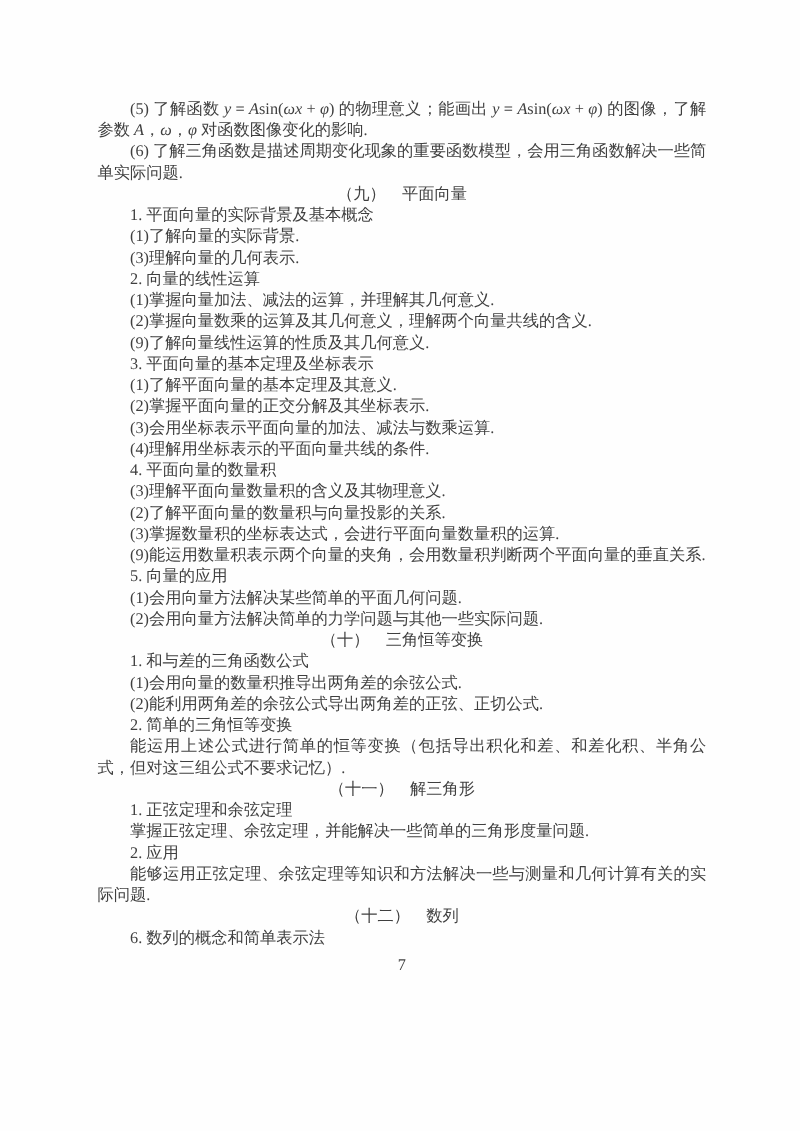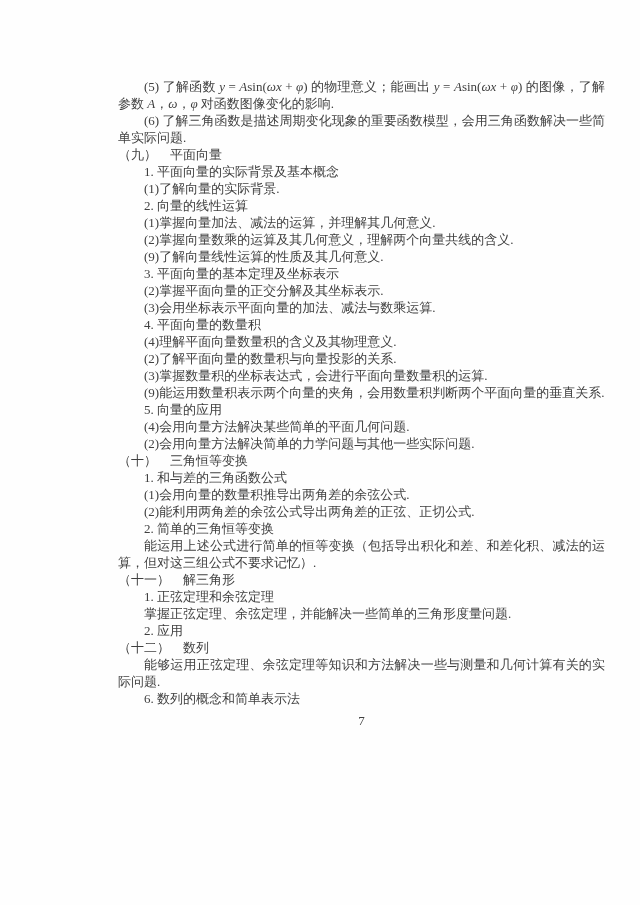--- a/index.html
+++ b/index.html
@@ -17,28 +17,28 @@
     color: #3f3f3f;
   }
   .content {
     position: absolute;
     left: 78px;
     top: 78px;
     width: 487px;
     font-size: 13px;
     line-height: 17px;
     text-align: justify;
-    margin-left: 40px;
   }
   .para {
     text-indent: 2em;
     margin: 0;
   }
   .heading {
     text-indent: 0;
+    text-align: center;
     margin: 0;
   }
   .math {
     font-style: italic;
   }
   .page-number {
     text-indent: 0;
     text-align: center;
     margin-top: 5px;
   }
@@ -47,43 +47,46 @@
 <body>
 
 <div class="page">
   <div class="content">
 
     <div class="para body"><span>(5) 了解函数 </span><span class="math">y</span><span> = </span><span class="math">A</span><span>sin(</span><span class="math">ωx</span><span> + </span><span class="math">φ</span><span>) 的物理意义；能画出 </span><span class="math">y</span><span> = </span><span class="math">A</span><span>sin(</span><span class="math">ωx</span><span> + </span><span class="math">φ</span><span>) 的图像，了解参数 </span><span class="math">A</span><span>，</span><span class="math">ω</span><span>，</span><span class="math">φ</span><span> 对函数图像变化的影响.</span></div>
       <div class="para body">(6) 了解三角函数是描述周期变化现象的重要函数模型，会用三角函数解决一些简单实际问题.</div>
       <div class="para heading">（九）　平面向量</div>
       <div class="para body">1. 平面向量的实际背景及基本概念</div>
       <div class="para body">(1)了解向量的实际背景.</div>
+      <div class="para body">(3)理解向量的几何表示.</div>
       <div class="para body">2. 向量的线性运算</div>
       <div class="para body">(1)掌握向量加法、减法的运算，并理解其几何意义.</div>
       <div class="para body">(2)掌握向量数乘的运算及其几何意义，理解两个向量共线的含义.</div>
       <div class="para body">(9)了解向量线性运算的性质及其几何意义.</div>
       <div class="para body">3. 平面向量的基本定理及坐标表示</div>
+      <div class="para body">(1)了解平面向量的基本定理及其意义.</div>
       <div class="para body">(2)掌握平面向量的正交分解及其坐标表示.</div>
       <div class="para body">(3)会用坐标表示平面向量的加法、减法与数乘运算.</div>
+      <div class="para body">(4)理解用坐标表示的平面向量共线的条件.</div>
       <div class="para body">4. 平面向量的数量积</div>
-      <div class="para body">(4)理解平面向量数量积的含义及其物理意义.</div>
+      <div class="para body">(3)理解平面向量数量积的含义及其物理意义.</div>
       <div class="para body">(2)了解平面向量的数量积与向量投影的关系.</div>
       <div class="para body">(3)掌握数量积的坐标表达式，会进行平面向量数量积的运算.</div>
       <div class="para body">(9)能运用数量积表示两个向量的夹角，会用数量积判断两个平面向量的垂直关系.</div>
       <div class="para body">5. 向量的应用</div>
-      <div class="para body">(4)会用向量方法解决某些简单的平面几何问题.</div>
+      <div class="para body">(1)会用向量方法解决某些简单的平面几何问题.</div>
       <div class="para body">(2)会用向量方法解决简单的力学问题与其他一些实际问题.</div>
       <div class="para heading">（十）　三角恒等变换</div>
       <div class="para body">1. 和与差的三角函数公式</div>
       <div class="para body">(1)会用向量的数量积推导出两角差的余弦公式.</div>
       <div class="para body">(2)能利用两角差的余弦公式导出两角差的正弦、正切公式.</div>
       <div class="para body">2. 简单的三角恒等变换</div>
-      <div class="para body">能运用上述公式进行简单的恒等变换（包括导出积化和差、和差化积、减法的运算，但对这三组公式不要求记忆）.</div>
+      <div class="para body">能运用上述公式进行简单的恒等变换（包括导出积化和差、和差化积、半角公式，但对这三组公式不要求记忆）.</div>
       <div class="para heading">（十一）　解三角形</div>
       <div class="para body">1. 正弦定理和余弦定理</div>
       <div class="para body">掌握正弦定理、余弦定理，并能解决一些简单的三角形度量问题.</div>
       <div class="para body">2. 应用</div>
+      <div class="para body">能够运用正弦定理、余弦定理等知识和方法解决一些与测量和几何计算有关的实际问题.</div>
       <div class="para heading">（十二）　数列</div>
-      <div class="para body">能够运用正弦定理、余弦定理等知识和方法解决一些与测量和几何计算有关的实际问题.</div>
       <div class="para body">6. 数列的概念和简单表示法</div>
       <div class="para page-number">7</div>
   </div>
 </div>
 
 </body></html>

